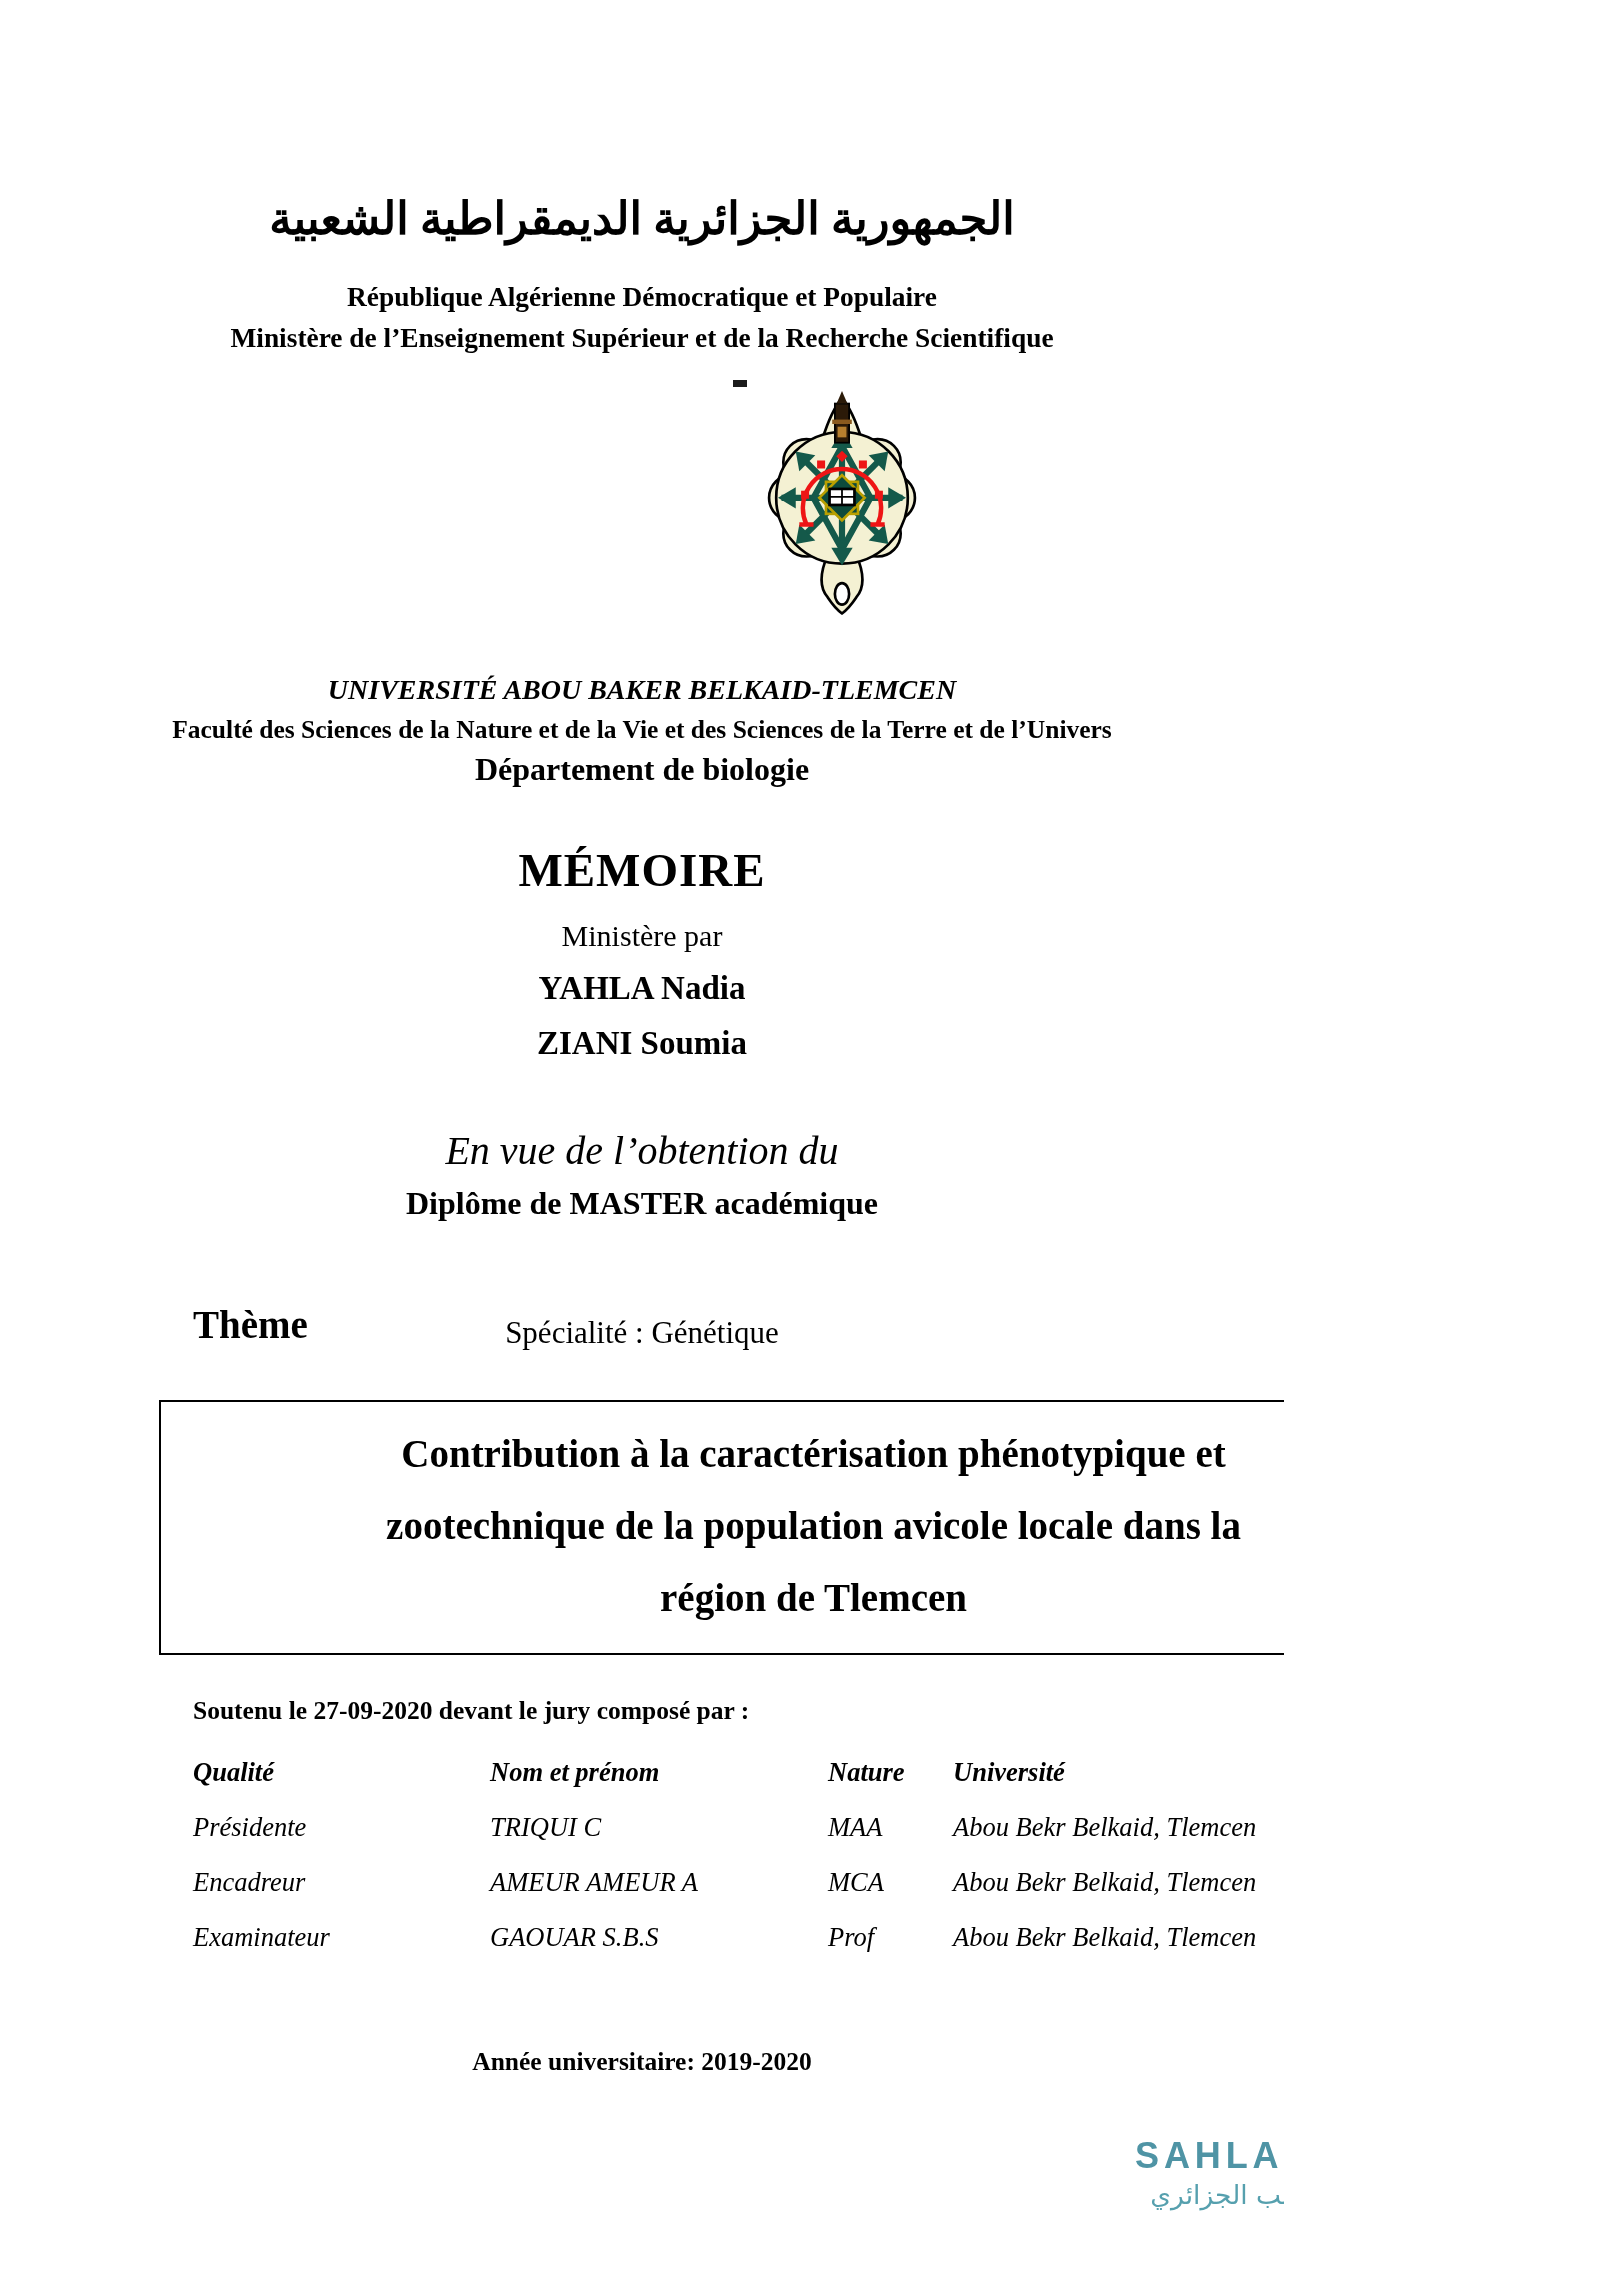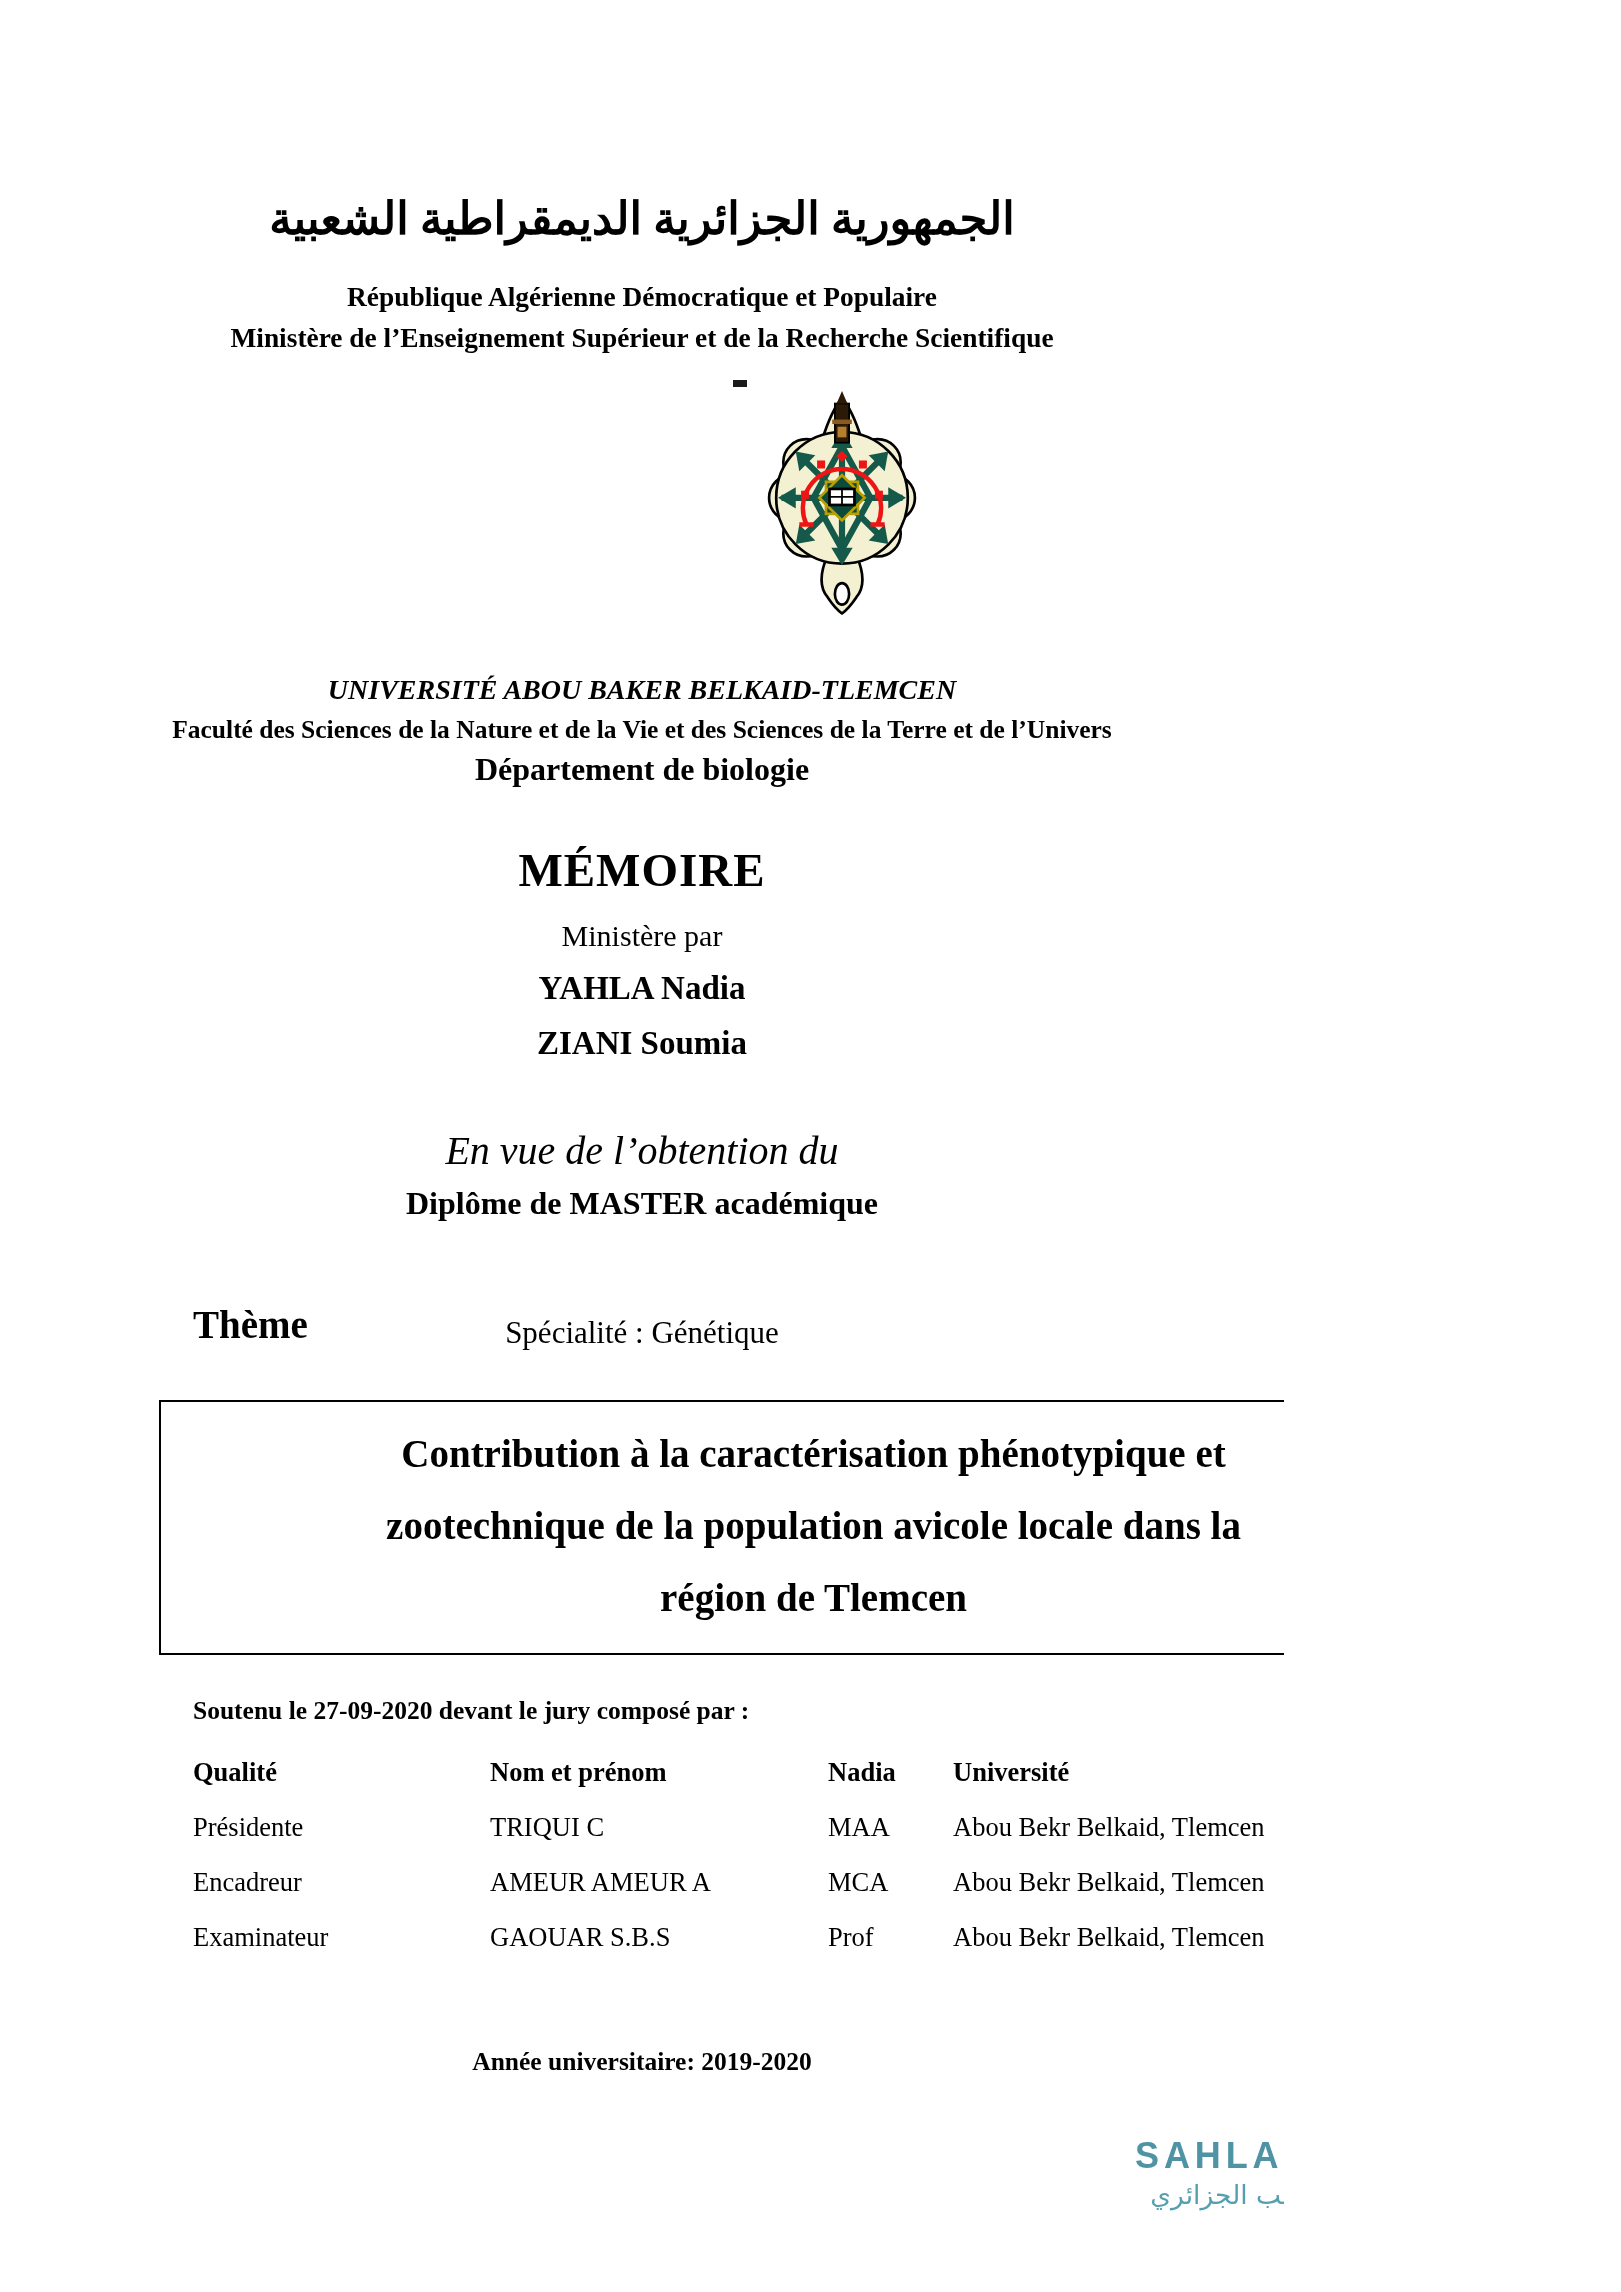--- a/index.html
+++ b/index.html
@@ -48,21 +48,21 @@
   #defense-line { position:absolute; left:193px; top:1696px; font-size:25.5px; font-weight:bold; }
 
   #jury-table {
     position:absolute; left:193px; top:1757px; width:1245px;
     display:grid;
     grid-template-columns:297px 338px 125px auto;
     grid-auto-rows:55px;
     font-size:26.5px;
   }
   #jury-table .hcell { font-weight:bold; }
-  #jury-table div { white-space:nowrap; }
+  #jury-table div { white-space:nowrap;font-style:italic; }
 
   #academic-year { top:2047px; font-size:25.5px; }
 
   #footer-brand {
     position:absolute; left:1135px; top:2135px; width:443px;
     font-family:"Liberation Sans", sans-serif;
   }
   #brand-name {
     color:#4f94a5; font-size:36px; font-weight:bold; letter-spacing:4.9px; white-space:nowrap;
   }
@@ -172,21 +172,21 @@
     <div class="tline">Contribution à la caractérisation phénotypique et</div>
     <div class="tline">zootechnique de la population avicole locale dans la</div>
     <div class="tline">région de Tlemcen</div>
   </div>
 
   <div id="defense-line">Soutenu le 27-09-2020 devant le jury composé par :</div>
 
   <div id="jury-table">
     <div class="hcell">Qualité</div>
     <div class="hcell">Nom et prénom</div>
-    <div class="hcell">Nadia</div>
+    <div class="hcell">Nature</div>
     <div class="hcell">Université</div>
 
     <div>Présidente</div>
     <div>TRIQUI C</div>
     <div>MAA</div>
     <div>Abou Bekr Belkaid, Tlemcen</div>
 
     <div>Encadreur</div>
     <div>AMEUR AMEUR A</div>
     <div>MCA</div>

